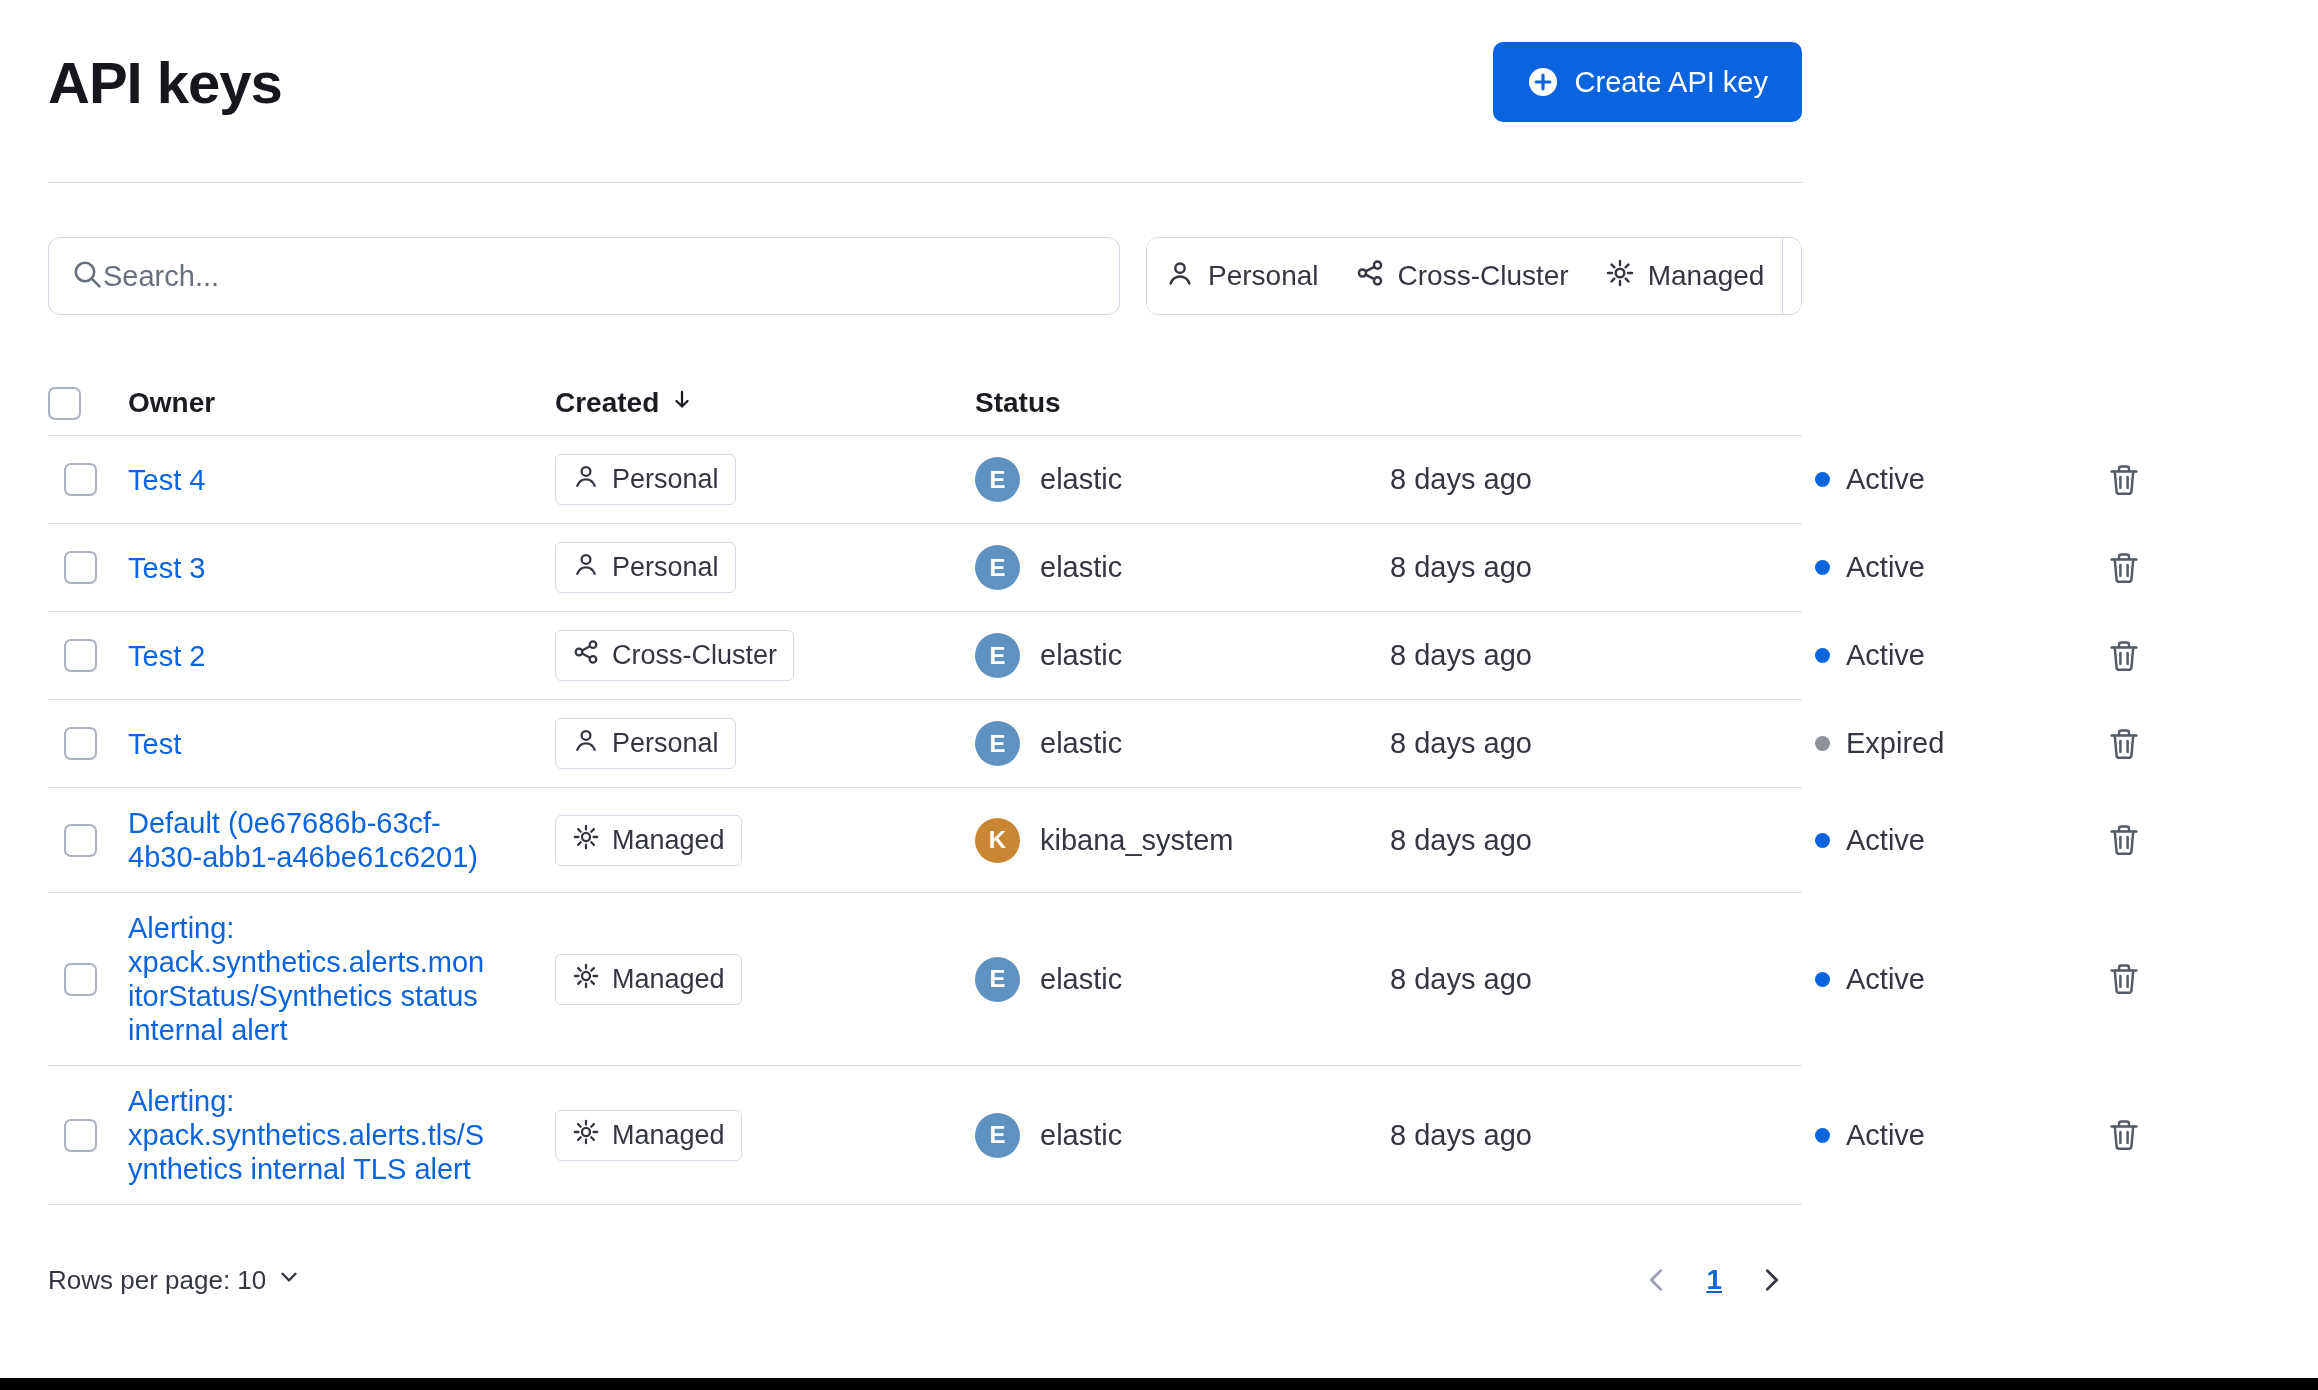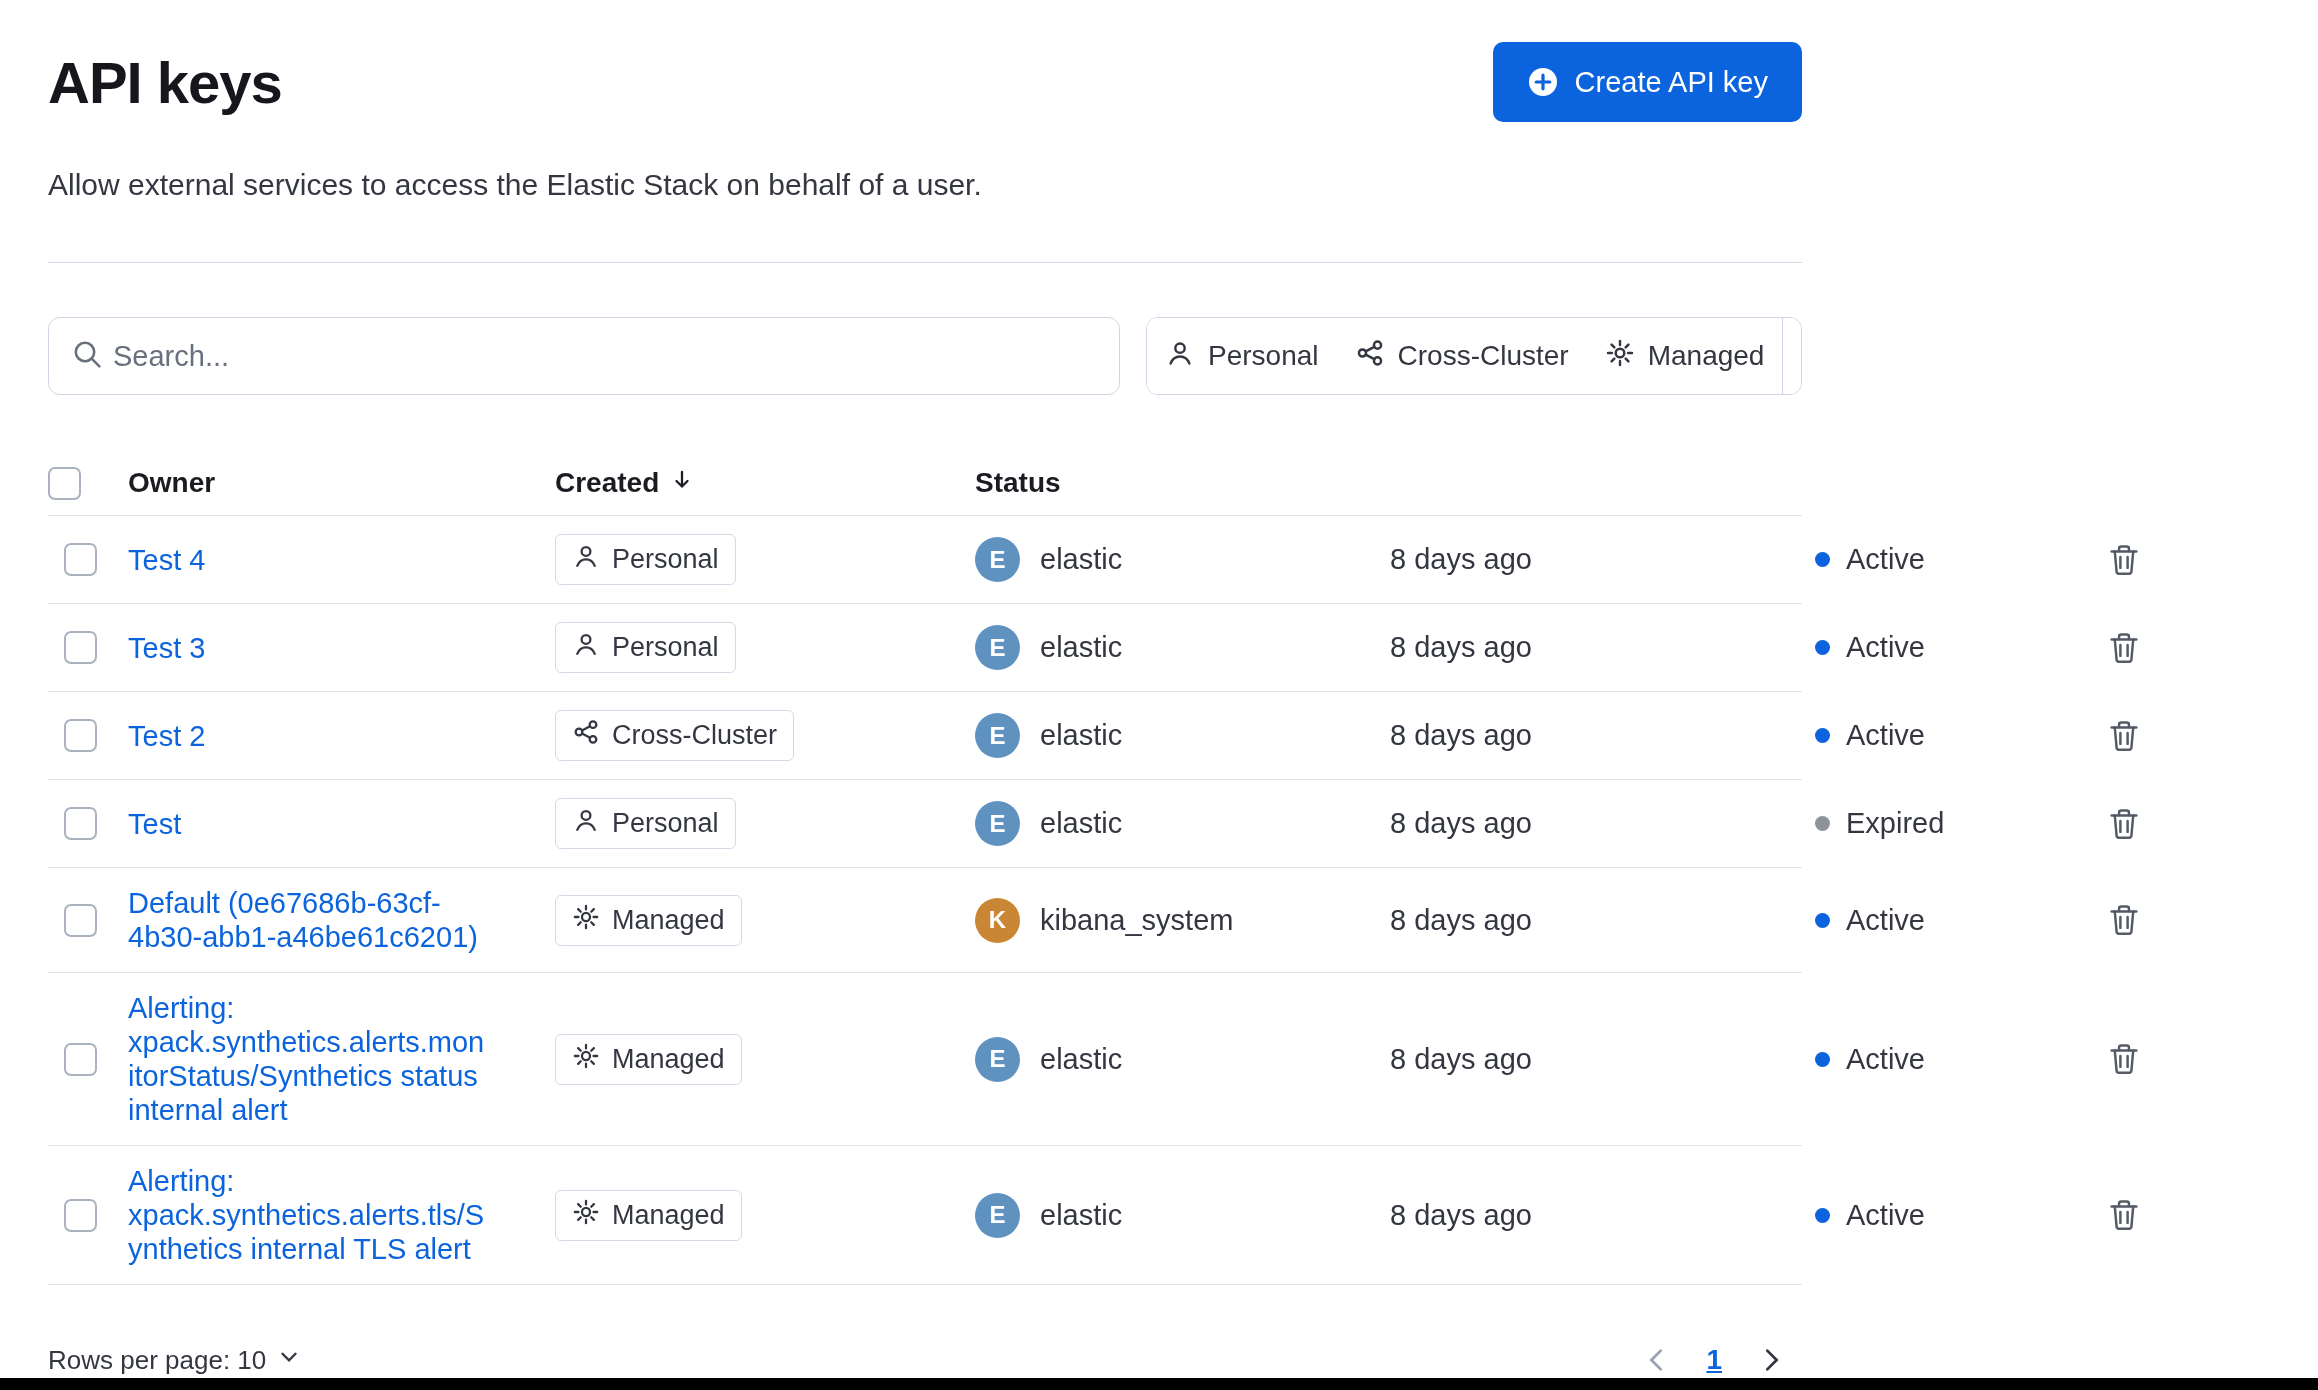--- a/index.html
+++ b/index.html
@@ -24,21 +24,21 @@
   }
   .create-btn svg { width: 32px; height: 32px; display: block; }
   .subtitle { margin-top: 46px; font-size: 30px; color: #343741; }
   .divider { margin-top: 60px; border: none; border-top: 1px solid #d3dae6; }
 
   
   .controls { display: flex; gap: 26px; margin-top: 54px; }
   .search-box {
     flex: 0 0 1072px; height: 78px;
     border: 1px solid #cfd6e4; border-radius: 12px;
-    display: flex; align-items: center; gap: 10px; padding: 0 22px; background: #fff;
+    display: flex; align-items: center; gap: 0; padding: 0 22px; background: #fff;
   }
   .search-box svg { width: 32px; height: 32px; flex: none; }
   .search-input { flex: 1; border: none; outline: none; background: transparent; font-family: inherit; font-size: 29px; color: #343741; }
   .search-input::placeholder { color: #69707d; }
 
   .filter-group {
     flex: 1; min-width: 0;
     border: 1px solid #cfd6e4; border-radius: 12px;
     display: flex; align-items: stretch; background: #fff; overflow: hidden;
   }
@@ -122,21 +122,20 @@
       <span>
         <svg viewBox="0 0 16 16">
             <circle cx="8" cy="8" r="7" fill="#fff"></circle>
             <path d="M8 4.6v6.8M4.6 8h6.8" stroke="#0b64dd" stroke-width="1.6" stroke-linecap="round" fill="none"></path>
           </svg>
       </span>
       <span>Create API key</span>
     </button>
   </header>
 
-  <p class="subtitle">Allow external services to access the Elastic Stack on behalf of a user.</p>
 
   <hr class="divider">
 
   <div class="controls">
     <div class="search-box">
       <span>
         <svg viewBox="0 0 16 16" fill="none" stroke="#69707d" stroke-width="1.3" stroke-linecap="round">
             <circle cx="7" cy="7" r="4.6"></circle>
             <path d="M10.6 10.6L14.2 14.2"></path>
           </svg>

